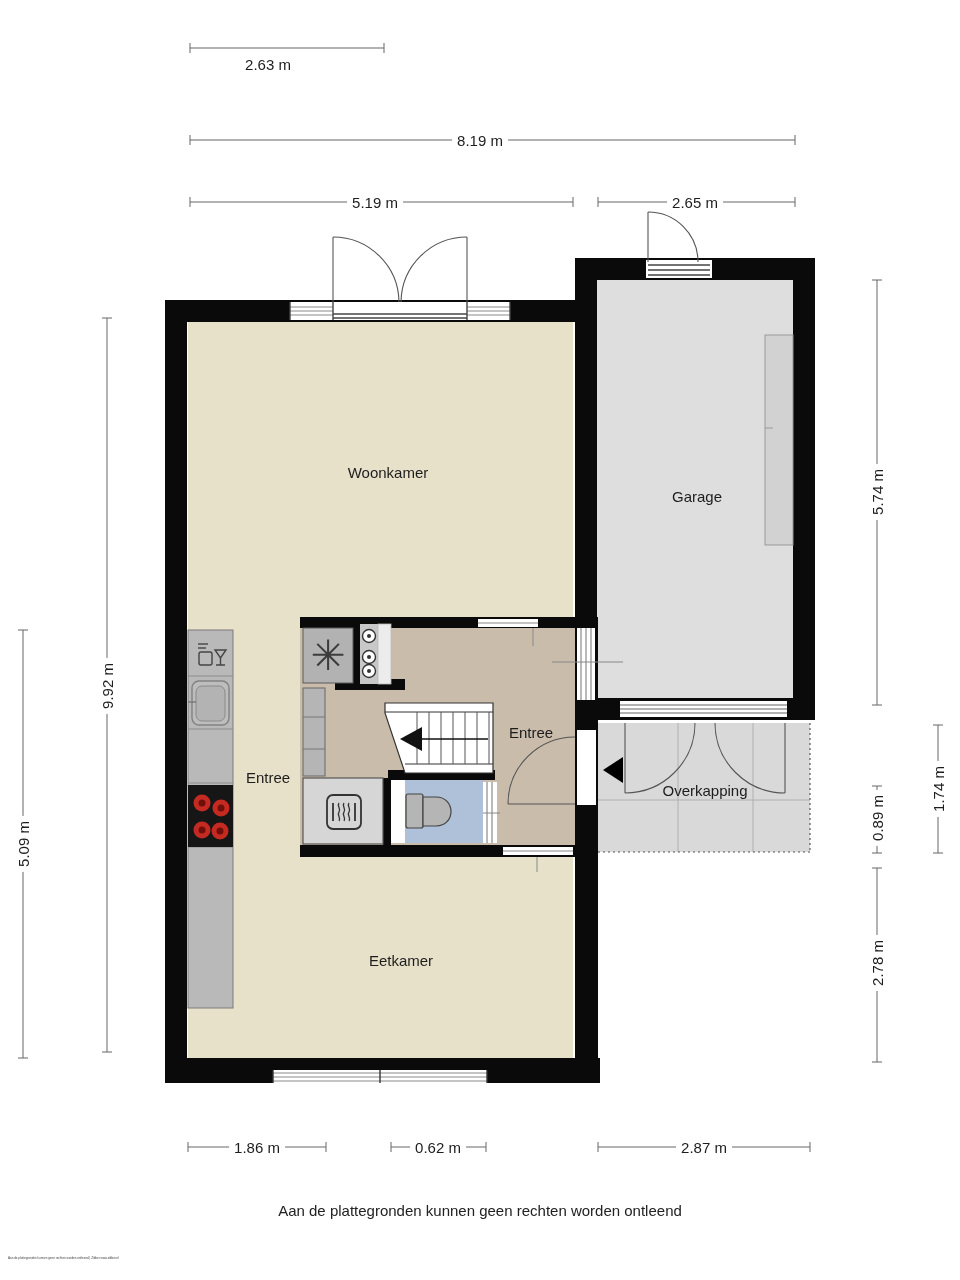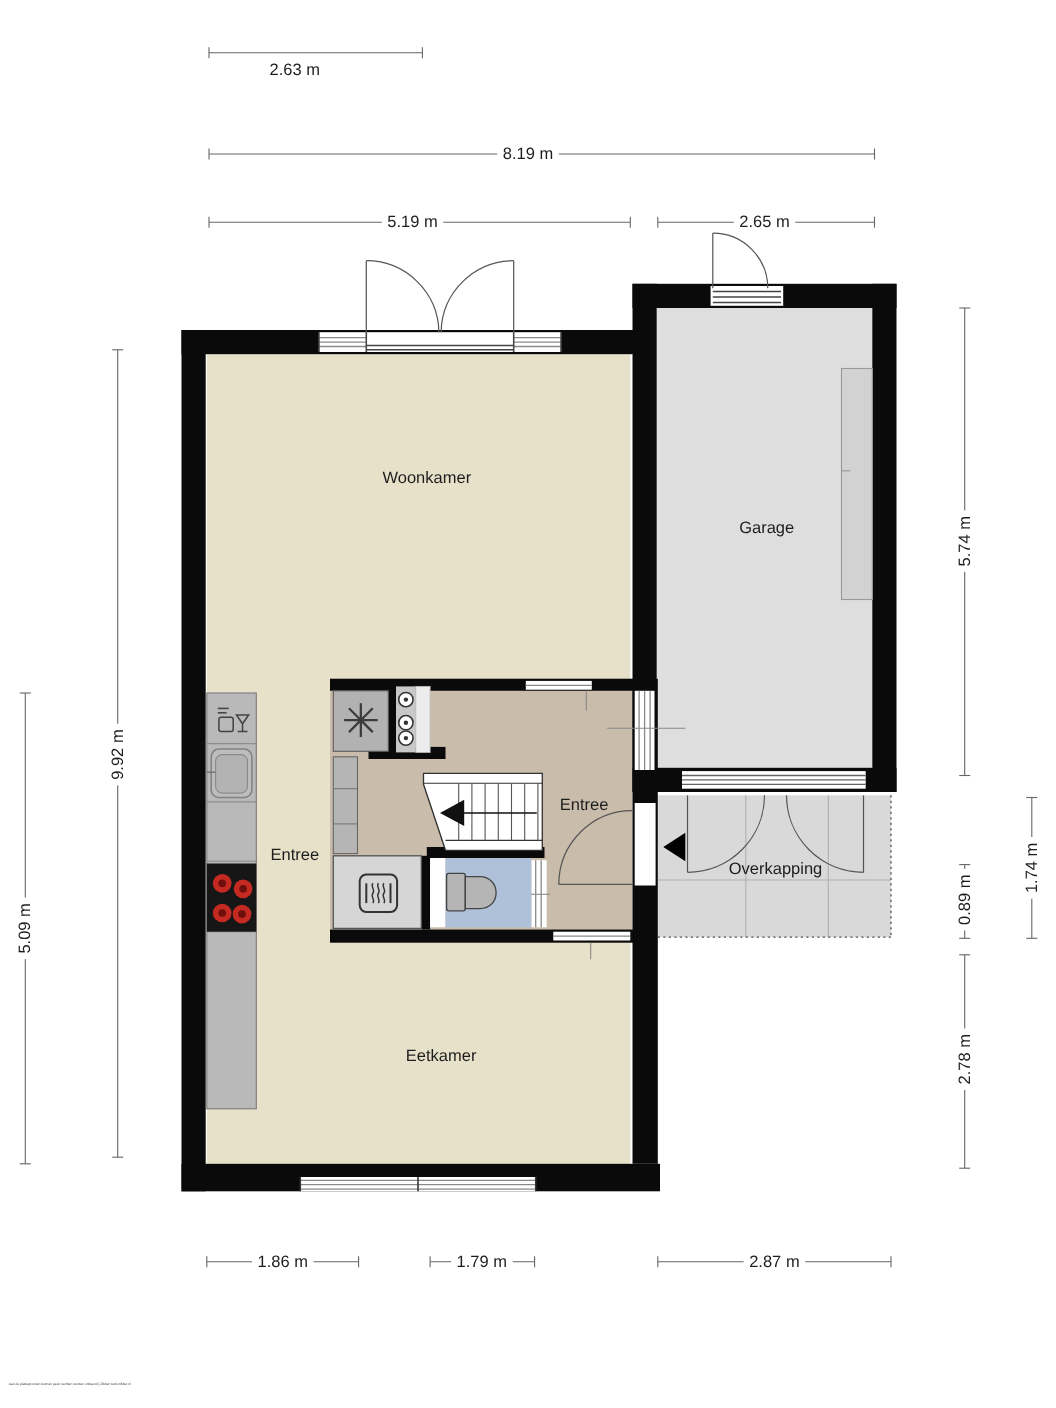--- a/index.html
+++ b/index.html
@@ -302,39 +302,40 @@
         <line x1="391" y1="1142" x2="391" y2="1152"></line>
         <line x1="486" y1="1142" x2="486" y2="1152"></line>
     <line x1="598" y1="1147" x2="810" y2="1147"></line>
         <line x1="598" y1="1142" x2="598" y2="1152"></line>
         <line x1="810" y1="1142" x2="810" y2="1152"></line>
   </g>
 </svg>
 
 <div class="fan-glyph">✳</div>
 
-<div class="lbl room-lbl" style="left:388px;top:435px;">Woonkamer</div>
-<div class="lbl room-lbl" style="left:697px;top:480px;">Garage</div>
+<div class="lbl room-lbl" style="left:388px;top:472px;">Woonkamer</div>
+<div class="lbl room-lbl" style="left:697px;top:496px;">Garage</div>
 <div class="lbl room-lbl" style="left:268px;top:777px;">Entree</div>
 <div class="lbl room-lbl" style="left:531px;top:732px;">Entree</div>
 <div class="lbl room-lbl" style="left:705px;top:790px;">Overkapping</div>
 <div class="lbl room-lbl" style="left:401px;top:960px;">Eetkamer</div>
 
 <div class="lbl" style="left:268px;top:64px;">2.63 m</div>
 <div class="lbl" style="left:480px;top:140px;">8.19 m</div>
 <div class="lbl" style="left:375px;top:202px;">5.19 m</div>
 <div class="lbl" style="left:695px;top:202px;">2.65 m</div>
 
 <div class="lbl vert" style="left:107px;top:686px;">9.92 m</div>
 <div class="lbl vert" style="left:23px;top:844px;">5.09 m</div>
 
 <div class="lbl vert" style="left:877px;top:492px;">5.74 m</div>
 <div class="lbl vert" style="left:938px;top:789px;">1.74 m</div>
 <div class="lbl vert" style="left:877px;top:818px;">0.89 m</div>
 <div class="lbl vert" style="left:877px;top:963px;">2.78 m</div>
 
 <div class="lbl" style="left:257px;top:1147px;text-align:center;">1.86 m</div>
-<div class="lbl" style="left:438px;top:1147px;">1.79 m</div>
+<div class="lbl" style="left:438px;top:1147px;">0.62 m</div>
 <div class="lbl" style="left:704px;top:1147px;">2.87 m</div>
 
+<div class="footer-line" style="top:1202px;">Aan de plattegronden kunnen geen rechten worden ontleend</div>
 <div class="micro">Aan de plattegronden kunnen geen rechten worden ontleend | Zibber www.zibber.nl</div>
 
 </div>
 
 </body></html>

